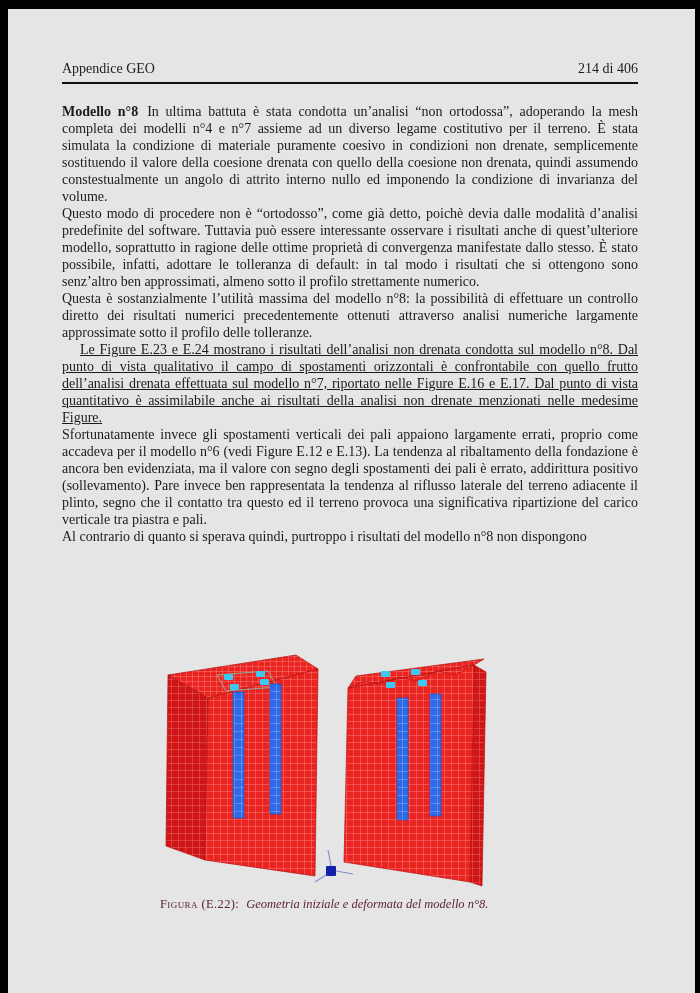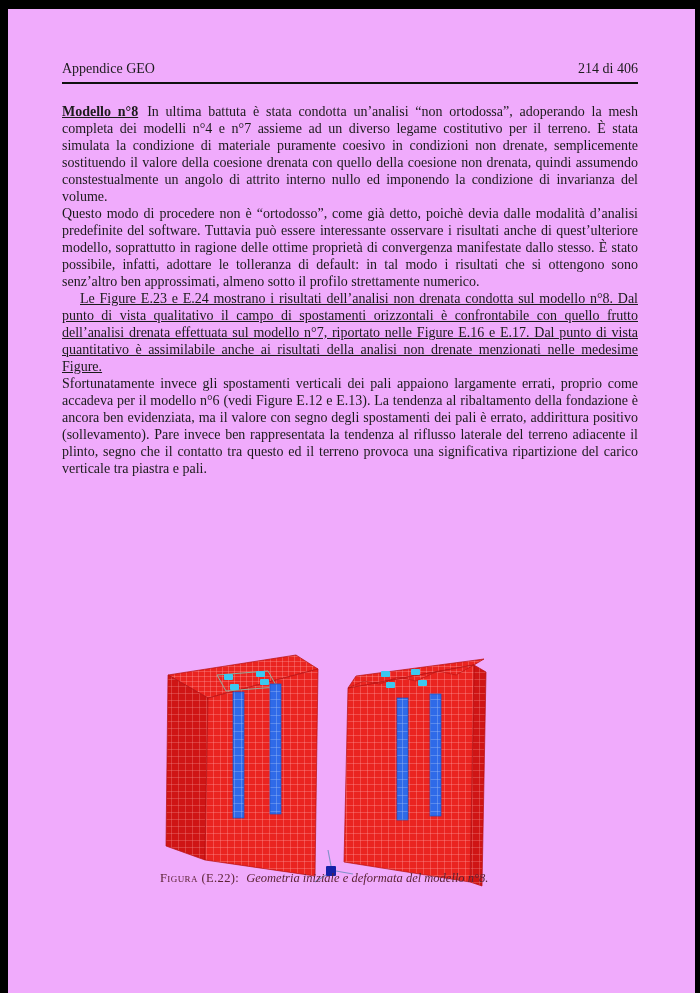--- a/index.html
+++ b/index.html
@@ -2,38 +2,38 @@
 <html><head>
 <meta charset="utf-8">
 <style>
   html,body{margin:0;padding:0;}
   body{
     width:700px;height:993px;position:relative;background:#000;
     font-family:"Liberation Serif", serif;overflow:hidden;
   }
   .page{
     position:absolute;left:8px;top:9px;width:687px;height:984px;
-    background:#f0abfc;
+    background:#e5e5e5;
   }
   .header{
     position:absolute;left:54px;right:57px;top:52px;
     display:flex;justify-content:space-between;align-items:flex-end;
     font-size:14px;color:#1c1c1c;
     padding-bottom:5px;border-bottom:2.2px solid #101010;
   }
   .bodytext{
     position:absolute;left:54px;right:57px;top:94px;
     font-size:14px;line-height:17px;text-align:justify;
     color:#1b1b1b;
   }
   .bodytext p{margin:0;}
   .p-gap{margin-top:9px;text-indent:18px;text-decoration:underline;}
-  .lead{font-weight:bold;margin-right:9px;text-decoration:underline;}
+  .lead{font-weight:bold;margin-right:9px;}
   .figure{position:absolute;left:142px;top:642px;width:400px;height:250px;}
-  .caption{position:absolute;left:152px;top:862px;font-size:12.5px;color:#5c2335;white-space:nowrap;}
+  .caption{position:absolute;left:152px;top:888px;font-size:12.5px;color:#5c2335;white-space:nowrap;}
   .caption .cap-label{font-variant:small-caps;letter-spacing:.4px;}
   .caption .cap-text{font-style:italic;margin-left:7px;}
   
   .gl{stroke:#ff9e9e;stroke-width:.7;fill:none;}
   .gls{stroke:#f08585;stroke-width:.7;fill:none;}
   .glb{stroke:#9cb9f5;stroke-width:.8;fill:none;}
   .face{stroke:#b51010;stroke-width:.7;}
   .pile{stroke:#1e50c0;stroke-width:.7;}
   .plate{fill:none;stroke:#8fae9e;stroke-width:1;}
   .axisline{stroke:#8090c8;stroke-width:1.1;fill:none;}
@@ -44,22 +44,24 @@
 <div class="page">
 
   <div class="header">
     <span>Appendice GEO</span>
     <span>214 di 406</span>
   </div>
 
   <div class="bodytext">
     <p><span class="lead">Modello n°8</span><span>In ultima battuta è stata condotta un’analisi “non ortodossa”, adoperando la mesh completa dei modelli n°4 e n°7 assieme ad un diverso legame costitutivo per il terreno. È stata simulata la condizione di materiale puramente coesivo in condizioni non drenate, semplicemente sostituendo il valore della coesione drenata con quello della coesione non drenata, quindi assumendo constestualmente un angolo di attrito interno nullo ed imponendo la condizione di invarianza del volume.</span></p>
     <p>Questo modo di procedere non è “ortodosso”, come già detto, poichè devia dalle modalità d’analisi predefinite del software.  Tuttavia può essere interessante osservare i risultati anche di quest’ulteriore modello, soprattutto in ragione delle ottime proprietà di convergenza manifestate dallo stesso. È stato possibile, infatti, adottare le tolleranza di default: in tal modo i risultati che si ottengono sono senz’altro ben approssimati, almeno sotto il profilo strettamente numerico.</p>
+    <p>Questa è sostanzialmente l’utilità massima del modello n°8: la possibilità di effettuare un controllo diretto dei risultati numerici precedentemente ottenuti attraverso analisi numeriche largamente approssimate sotto il profilo delle tolleranze.</p>
     <p class="p-gap">Le Figure E.23 e E.24 mostrano i risultati dell’analisi non drenata condotta sul modello n°8. Dal punto di vista qualitativo il campo di spostamenti orizzontali è confrontabile con quello frutto dell’analisi drenata effettuata sul modello n°7, riportato nelle Figure E.16 e E.17.  Dal punto di vista quantitativo è assimilabile anche ai risultati della analisi non drenate menzionati nelle medesime Figure.</p>
     <p>Sfortunatamente invece gli spostamenti verticali dei pali appaiono largamente errati, proprio come accadeva per il modello n°6 (vedi Figure E.12 e E.13).  La tendenza al ribaltamento della fondazione è ancora ben evidenziata, ma il valore con segno degli spostamenti dei pali è errato, addirittura positivo (sollevamento). Pare invece ben rappresentata la tendenza al riflusso laterale del terreno adiacente il plinto, segno che il contatto tra questo ed il terreno provoca una significativa ripartizione del carico verticale tra piastra e pali.</p>
+    <p>Al contrario di quanto si sperava quindi, purtroppo i risultati del modello n°8 non dispongono</p>
   </div>
 
   <svg class="figure" viewBox="0 0 400 250">
     <defs>
       <pattern id="pmain" width="7" height="7" patternUnits="userSpaceOnUse">
         <rect width="7" height="7" fill="#ea2420"></rect>
         <path d="M0 0H7M0 0V7" class="gl"></path>
       </pattern>
       <pattern id="ptop" width="6" height="5" patternUnits="userSpaceOnUse">
         <rect width="6" height="5" fill="#ea2420"></rect>

